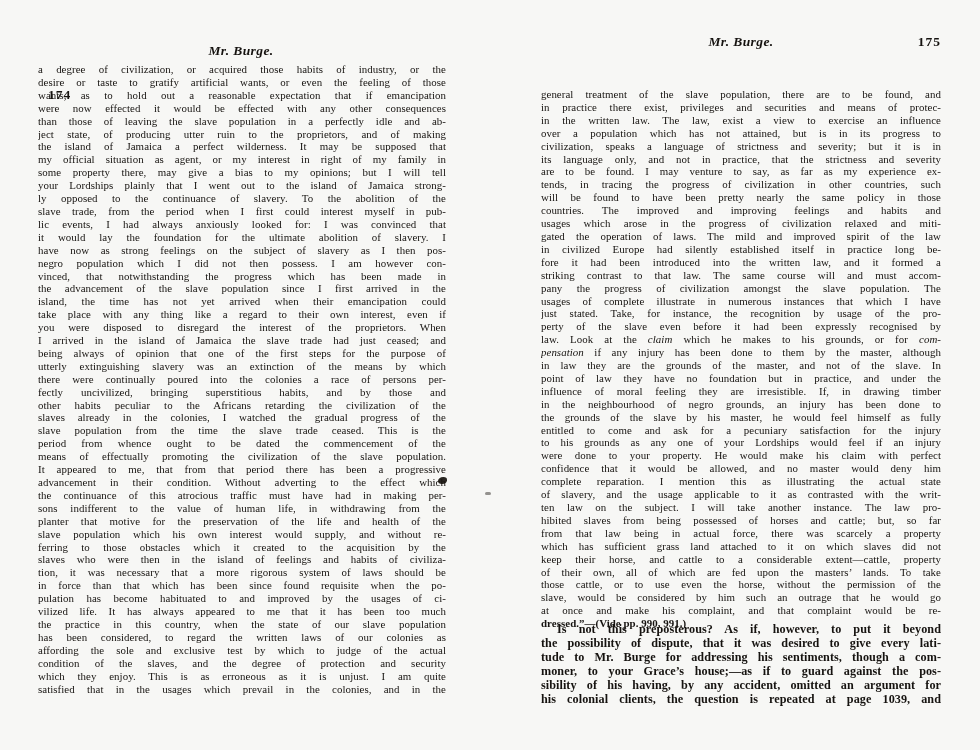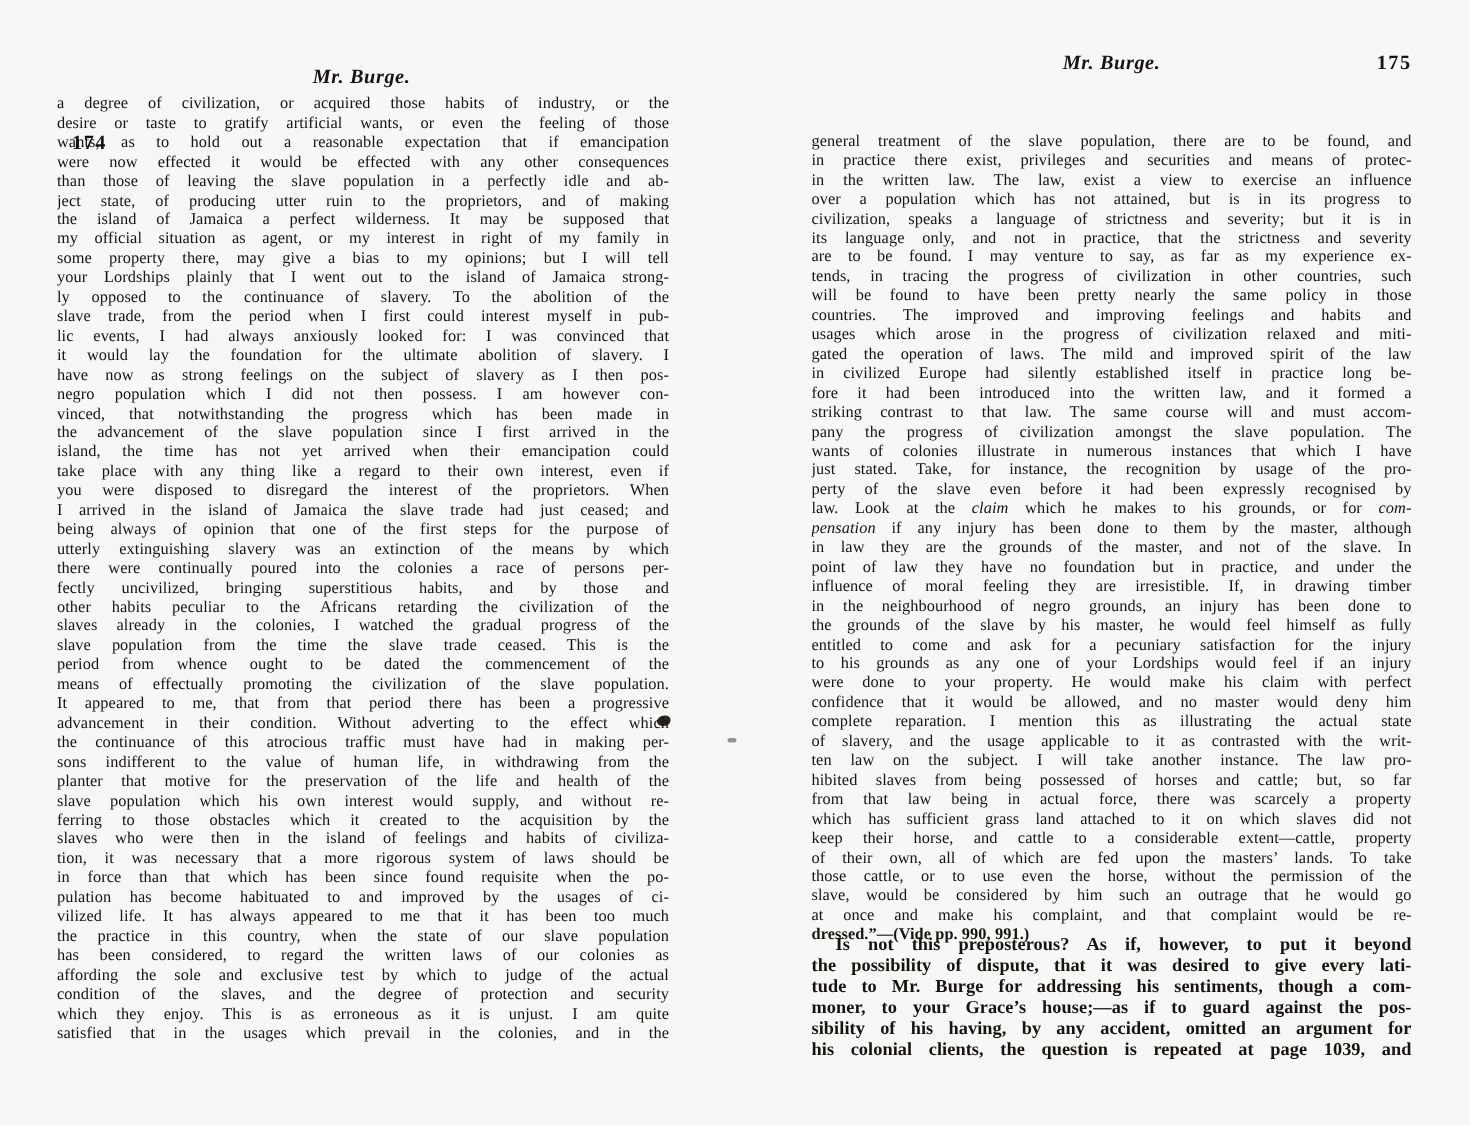--- a/index.html
+++ b/index.html
@@ -134,21 +134,21 @@
         <div class="line">are to be found.  I may venture to say, as far as my experience ex-</div>
         <div class="line">tends, in tracing the progress of civilization in other countries, such</div>
         <div class="line">will be found to have been pretty nearly the same policy in those</div>
         <div class="line">countries.  The improved and improving feelings and habits and</div>
         <div class="line">usages which arose in the progress of civilization relaxed and miti-</div>
         <div class="line">gated the operation of laws.  The mild and improved spirit of the law</div>
         <div class="line">in civilized Europe had silently established itself in practice long be-</div>
         <div class="line">fore it had been introduced into the written law, and it formed a</div>
         <div class="line">striking contrast to that law.  The same course will and must accom-</div>
         <div class="line">pany the progress of civilization amongst the slave population.  The</div>
-        <div class="line">wants of colonies illustrate in numerous instances that which I have</div>
+        <div class="line">usages of complete illustrate in numerous instances that which I have</div>
         <div class="line">just stated.  Take, for instance, the recognition by usage of the pro-</div>
         <div class="line">perty of the slave even before it had been expressly recognised by</div>
         <div class="line">law.  Look at the <i>claim</i> which he makes to his grounds, or for <i>com-</i></div>
         <div class="line"><i>pensation</i> if any injury has been done to them by the master, although</div>
         <div class="line">in law they are the grounds of the master, and not of the slave.  In</div>
         <div class="line">point of law they have no foundation but in practice, and under the</div>
         <div class="line">influence of moral feeling they are irresistible.  If, in drawing timber</div>
         <div class="line">in the neighbourhood of negro grounds, an injury has been done to</div>
         <div class="line">the grounds of the slave by his master, he would feel himself as fully</div>
         <div class="line">entitled to come and ask for a pecuniary satisfaction for the injury</div>

